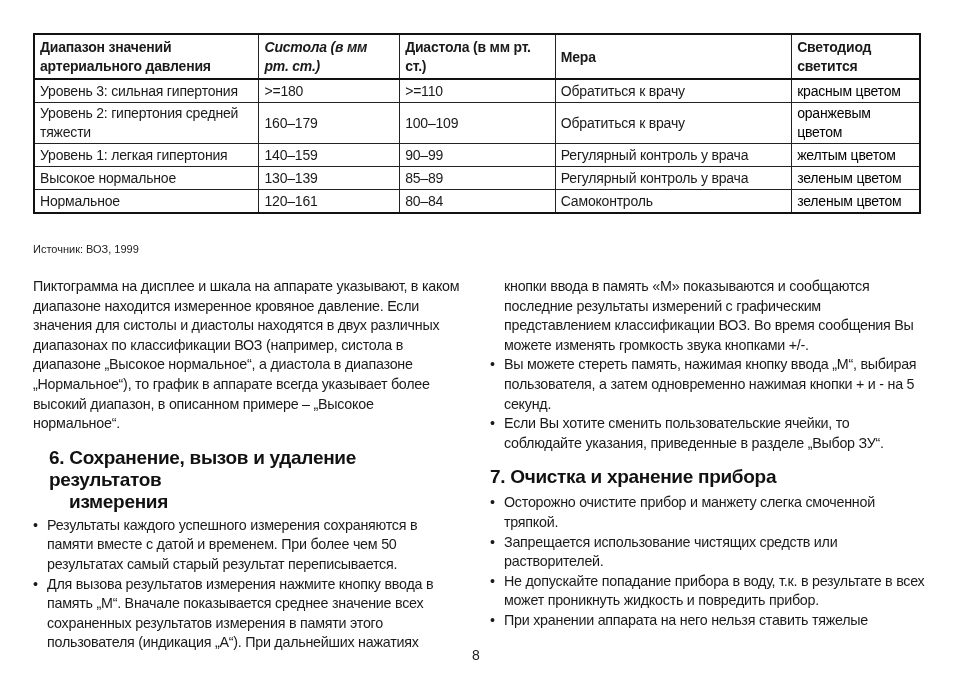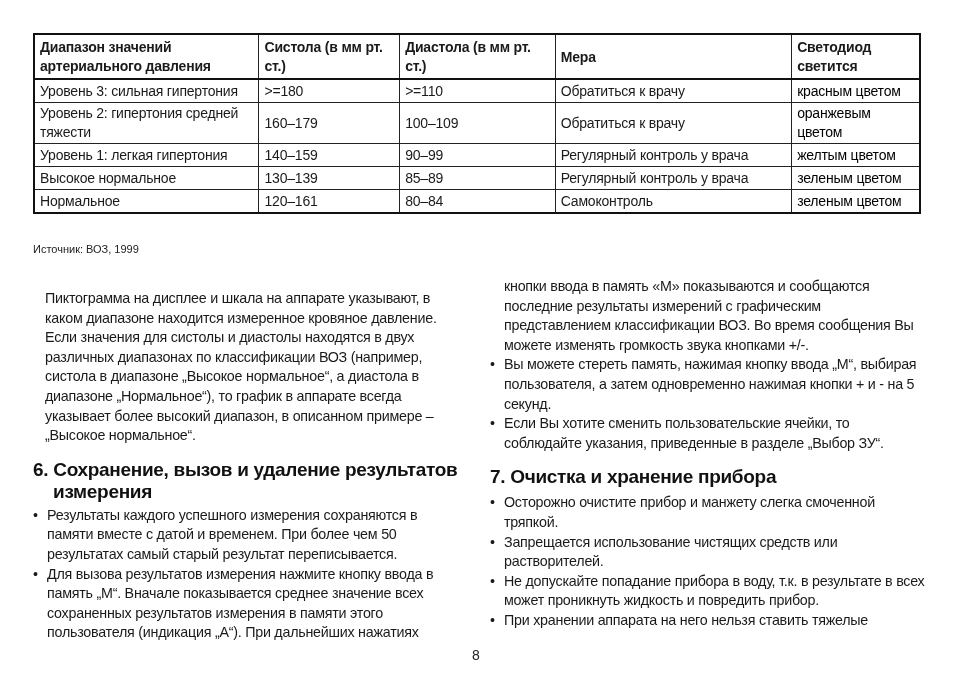--- a/index.html
+++ b/index.html
@@ -12,31 +12,31 @@
     width: 888px; border-collapse: collapse;
     border: 2px solid #111; font-size: 14px; line-height: 19px;
     letter-spacing: -0.2px;
   }
   .bp-table th, .bp-table td {
     border: 1px solid #222; padding: 1px 5px; vertical-align: middle;
     text-align: left; font-weight: normal;
   }
   .bp-table th { font-weight: bold; padding-top: 3px; padding-bottom: 2px; }
   .bp-table tr.head { border-bottom: 2px solid #111; }
-  .col0 { width: 214px; } .col1 { width: 130px; } .col2 { width: 145px; }
+  .col0 { width: 214px; } .col1 { width: 130px; font-style: italic; } .col2 { width: 145px; }
   .col3 { width: 226px; } .col4 { width: 117px; }
   .led { color: #000; }
   .r-single td { height: 20px; }
   .source {
     position: absolute; left: 33px; top: 243px; font-size: 11px; color: #222;
   }
   .col-left { position: absolute; left: 33px; top: 277px; width: 430px; }
   .col-right { position: absolute; left: 490px; top: 277px; width: 435px; }
   p.body {
-    margin: 12px; font-size: 14.3px; line-height: 19.6px; letter-spacing: -0.25px;
+    margin: 0; font-size: 14.3px; line-height: 19.6px; letter-spacing: -0.25px;
   }
   h2.sec {
     margin: 0; font-size: 19px; line-height: 22px; font-weight: bold;
     letter-spacing: -0.3px; color: #111;
   }
   h2.sec .cont { padding-left: 20px; display: block; }
   ul.bul { list-style: none; margin: 0; padding: 0; }
   ul.bul li {
     position: relative; padding-left: 14px; font-size: 14.3px;
     line-height: 19.6px; letter-spacing: -0.25px;
@@ -95,21 +95,21 @@
     <td class="led">зеленым цветом</td>
   </tr>
 </tbody>
   </table>
 
 <div class="source">Источник: ВОЗ, 1999</div>
 
 <div class="col-left">
   <p class="body">Пиктограмма на дисплее и шкала на аппарате указывают, в каком диапазоне находится измеренное кровяное давление. Если значения для систолы и диастолы находятся в двух различных диапазонах по классификации ВОЗ (например, систола в диапазоне „Высокое нормальное“, а диастола в диапазоне „Нормальное“), то график в аппарате всегда указывает более высокий диапазон, в описанном примере – „Высокое нормальное“.</p>
 
-  <h2 class="sec" style="margin-top:13px;">
+  <h2 class="sec" style="margin-top:13px;margin-left:16px;">
     <span>6.</span>
     <span>Сохранение, вызов и удаление результатов</span>
     <span class="cont">измерения</span>
   </h2>
 
   <ul class="bul" style="margin-top:3px;">
     <li>
       <span class="dot">•</span>
       <span>Результаты каждого успешного измерения сохраняются в памяти вместе с датой и временем. При более чем 50 результатах самый старый результат переписывается.</span>
     </li>

